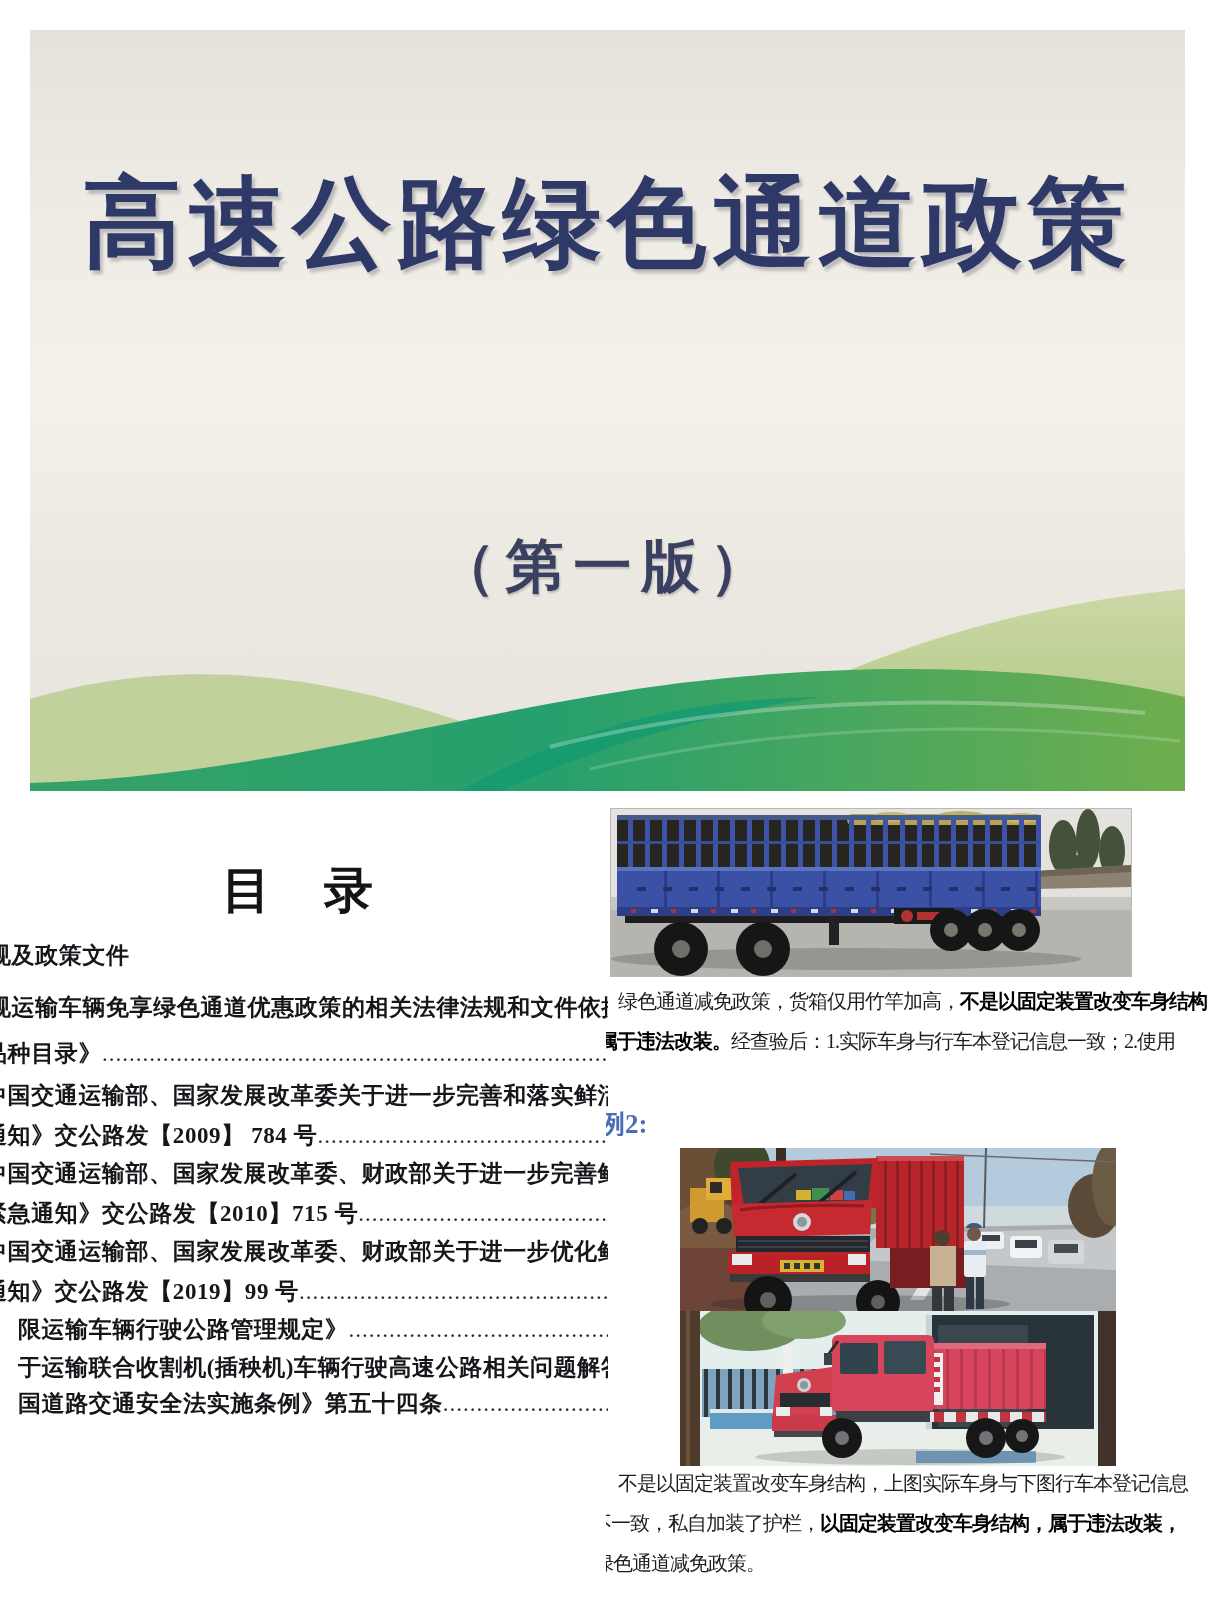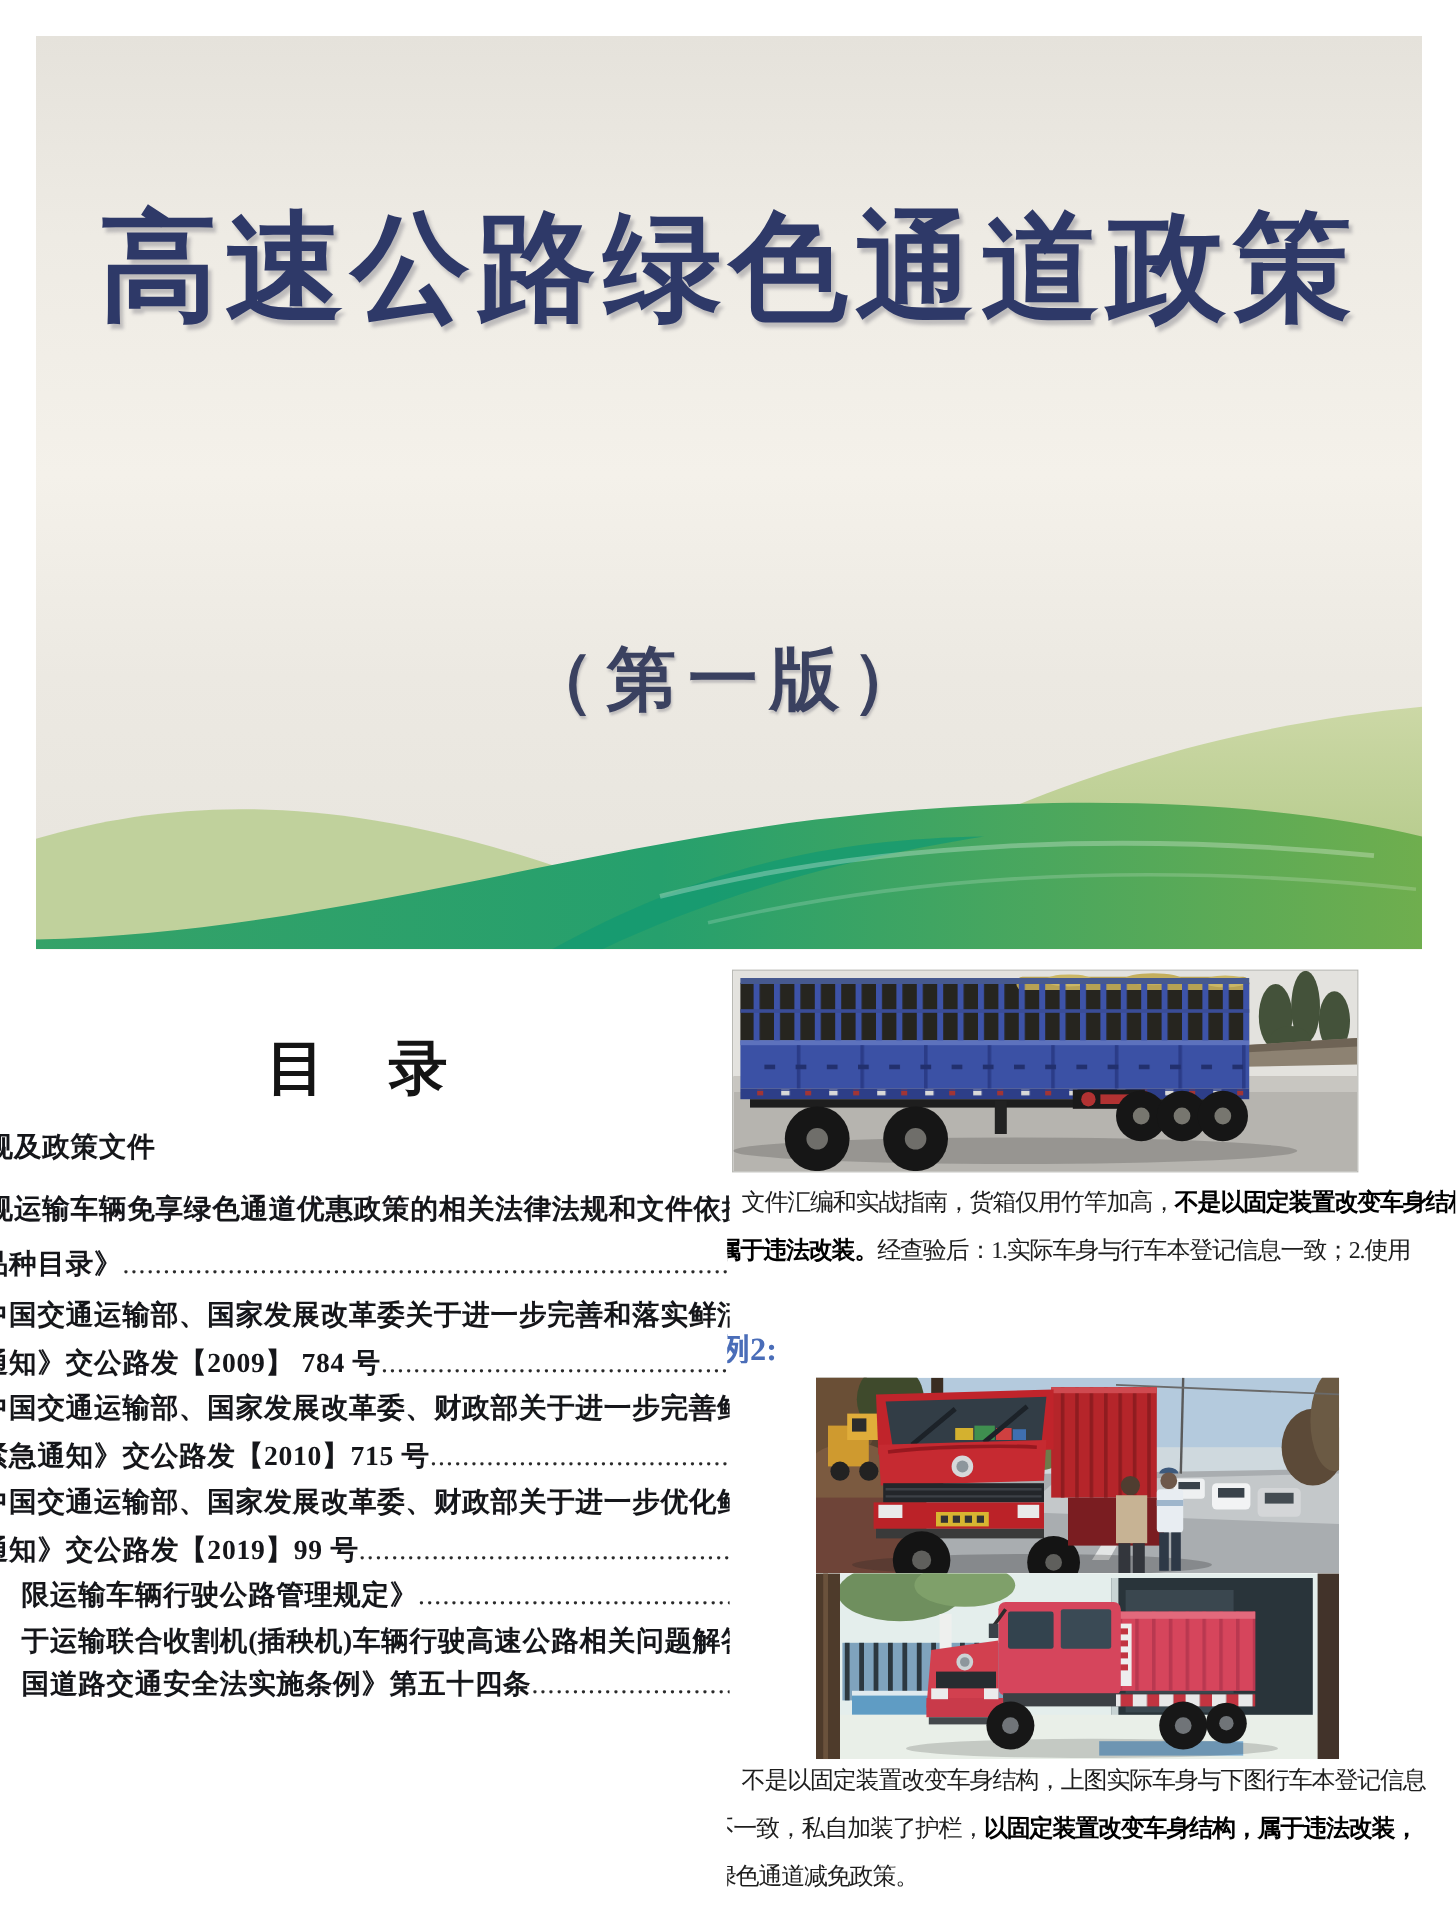--- a/index.html
+++ b/index.html
@@ -163,21 +163,21 @@
         <circle cx="340" cy="121" r="7" fill="#77766f"></circle>
       <circle cx="374" cy="121" r="21" fill="#161616"></circle>
         <circle cx="374" cy="121" r="7" fill="#77766f"></circle>
       <circle cx="408" cy="121" r="21" fill="#161616"></circle>
         <circle cx="408" cy="121" r="7" fill="#77766f"></circle>
       <rect x="218" y="108" width="10" height="28" fill="#222"></rect>
     </svg>
   </div>
 
   <div class="cap-line" style="top:988px">
-    <span style="padding-left:12px"><span>文件汇编和实战指南，货箱仅用竹竿加高，</span><b>不是以固定装置改变车身结构</b></span>
+    <span style="padding-left:12px"><span>绿色通道减免政策，货箱仅用竹竿加高，</span><b>不是以固定装置改变车身结构</b></span>
   </div>
   <div class="cap-line" style="top:1028px">
     <span style="margin-left:-8px;display:inline-block"><b>属于违法改装。</b><span>经查验后：1.实际车身与行车本登记信息一致；2.使用</span></span>
   </div>
 
   <div id="case2-label">
     <span style="margin-left:-8px;display:inline-block">例2:</span>
   </div>
 
   <div id="photo-red-road" class="photo">

